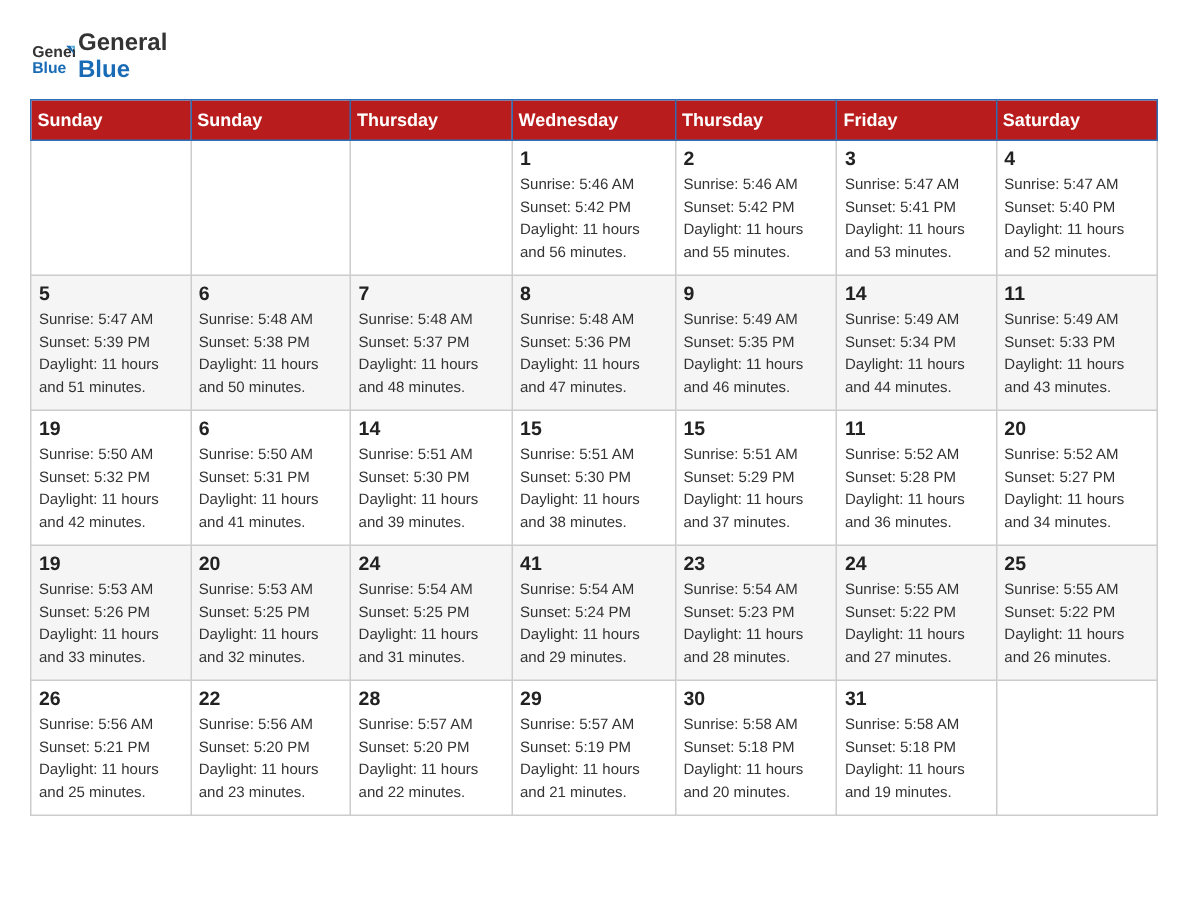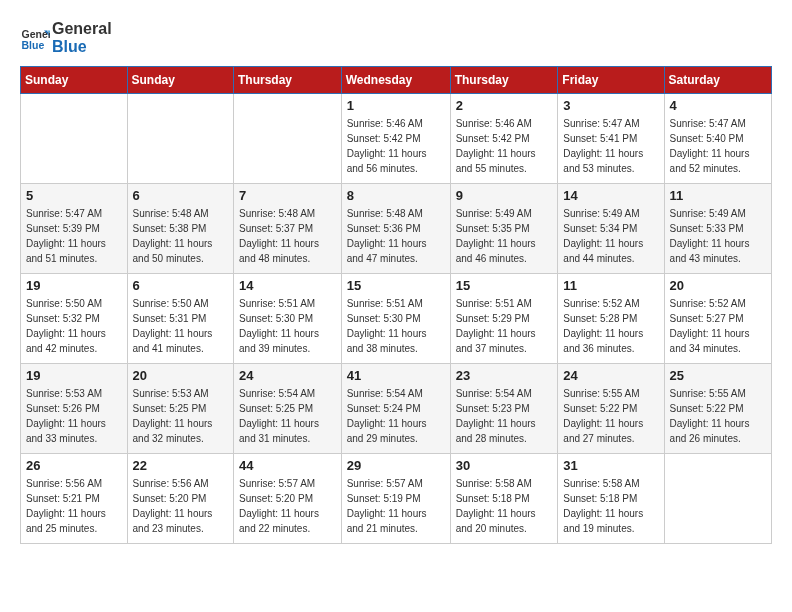--- a/index.html
+++ b/index.html
@@ -319,21 +319,21 @@
 and 25 minutes.</div>
         </td>
         <td>
           <span class="day-number">22</span>
           <div class="day-info" style="white-space: pre-line;">Sunrise: 5:56 AM
 Sunset: 5:20 PM
 Daylight: 11 hours
 and 23 minutes.</div>
         </td>
         <td>
-          <span class="day-number">44</span>
+          <span class="day-number">28</span>
           <div class="day-info" style="white-space: pre-line;">Sunrise: 5:57 AM
 Sunset: 5:20 PM
 Daylight: 11 hours
 and 22 minutes.</div>
         </td>
         <td>
           <span class="day-number">29</span>
           <div class="day-info" style="white-space: pre-line;">Sunrise: 5:57 AM
 Sunset: 5:19 PM
 Daylight: 11 hours

